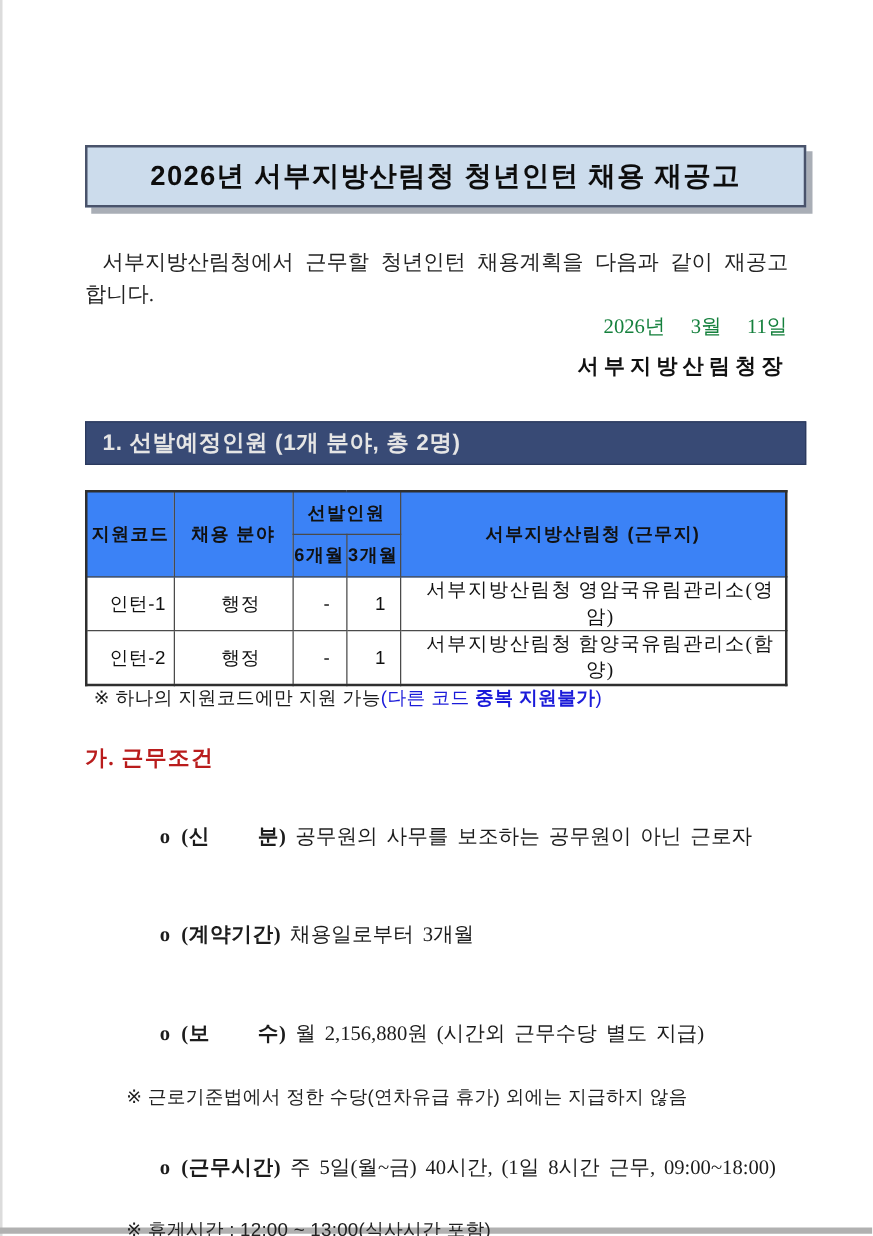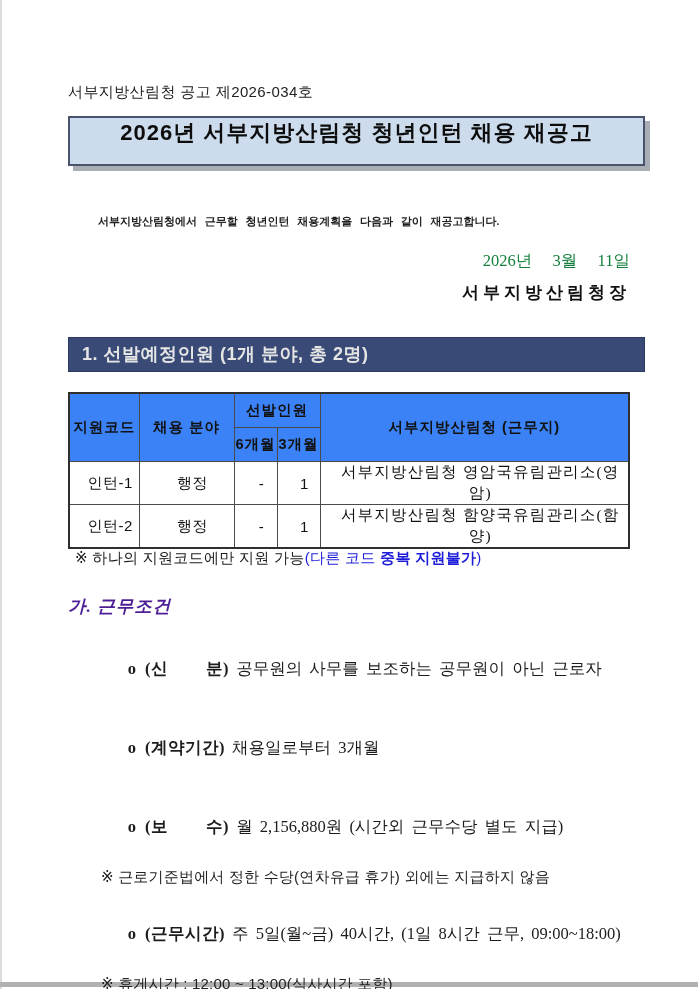--- a/index.html
+++ b/index.html
@@ -12,27 +12,27 @@
   .pre{white-space:pre-wrap;}
 
   .left-edge{position:absolute;left:0;top:0;width:2px;height:989px;background:#dcdcdc;}
   .bottom-edge{position:absolute;left:0;top:982px;width:698px;height:5px;background:#b1b1b1;}
 
   .doc-number{position:absolute;left:68px;top:83px;font-size:15px;letter-spacing:.4px;color:#222;}
 
   .title-box{
     position:absolute;left:68px;top:116px;width:573px;height:46px;
     background:#ccdcec;border:2px solid #49536b;box-shadow:5px 5px 0 #a9aeb6;
-    display:flex;justify-content:center;
+    display:flex;align-items:center;justify-content:center;
   }
   .title-box .title-text{font-size:22px;font-weight:700;letter-spacing:1px;color:#0d0d0d;}
 
   .intro{
-    position:absolute;left:68px;top:197px;width:568px;margin:16px;
-    font-size:11px;word-spacing:5px;line-height:1.5;text-indent:14px;color:#222;font-weight:bold;
+    position:absolute;left:68px;top:197px;width:568px;margin:0;
+    font-size:17px;word-spacing:5px;line-height:1.5;text-indent:14px;color:#222;
   }
   .date-line{
     position:absolute;left:68px;top:250px;width:562px;text-align:right;
     font-size:16.5px;word-spacing:6px;color:#15803d;
   }
   .signer-line{
     position:absolute;left:68px;top:281px;width:562px;text-align:right;
     font-size:17px;font-weight:700;letter-spacing:4px;color:#111;
   }
 
@@ -54,21 +54,21 @@
   table.sel td{font-size:15px;height:41px;letter-spacing:.5px;color:#111;padding-left:12px;}
   table.sel td.dept{font-family:Liberation Serif, serif;letter-spacing:1.2px;font-size:15.5px;}
 
   .code-note{position:absolute;left:75px;top:549px;font-size:15px;letter-spacing:.3px;}
   .code-note .blue{color:#1b1bd9;}
   .code-note .blue-bold{color:#1b1bd9;font-weight:700;}
 
   .work{position:absolute;left:68px;top:594px;width:586px;}
   .work h2{
     font-family:"Liberation Serif","DejaVu Serif",serif;
-    font-size:17.5px;font-weight:700;margin:0 0 20px 0;letter-spacing:1px;color:#4c1d95;font-style:italic;
+    font-size:17.5px;font-weight:700;margin:0 0 20px 0;letter-spacing:1px;color:#b91c1c;
   }
   .item{
     margin:0 0 17px 17px;font-family:"Liberation Serif","DejaVu Serif",serif;
     font-size:16.5px;white-space:pre-wrap;color:#1c1c1c;word-spacing:3px;
   }
   .item .bullet{font-weight:700;margin-right:9px;}
   .item .label{font-weight:700;letter-spacing:.5px;}
   .item .text{margin-left:7px;}
   .subnote{
     margin:-7px 0 16px 33px;font-size:15px;letter-spacing:.2px;color:#222;
@@ -76,21 +76,20 @@
   }
 </style>
 </head>
 <body>
 
 <div class="page">
 
   <div class="left-edge"></div>
   <div class="bottom-edge"></div>
 
-  <div class="doc-number pre">서부지방산림청 공고 제2026-034호</div>
 
   <div class="title-box">
     <span class="title-text pre">2026년 서부지방산림청 청년인턴 채용 재공고</span>
   </div>
 
   <p class="intro serif">서부지방산림청에서 근무할 청년인턴 채용계획을 다음과 같이 재공고합니다.</p>
 
   <div class="date-line serif pre">2026년  3월  11일</div>
   <div class="signer-line serif pre">서부지방산림청장</div>
 

